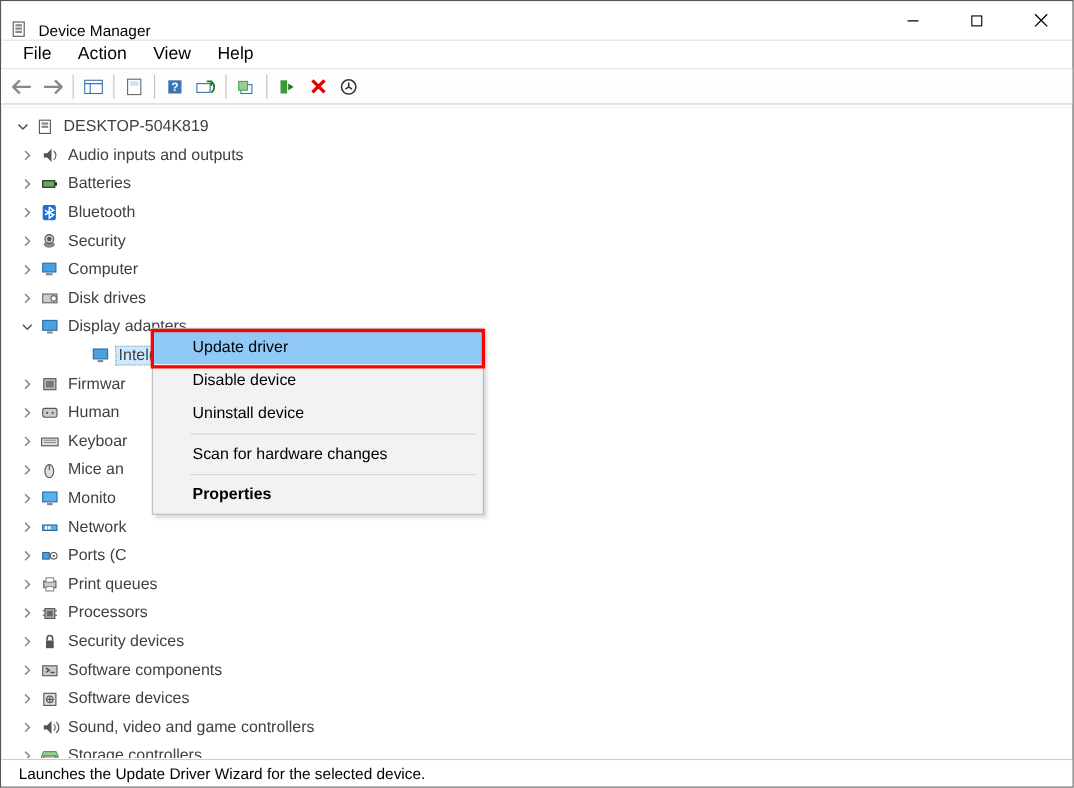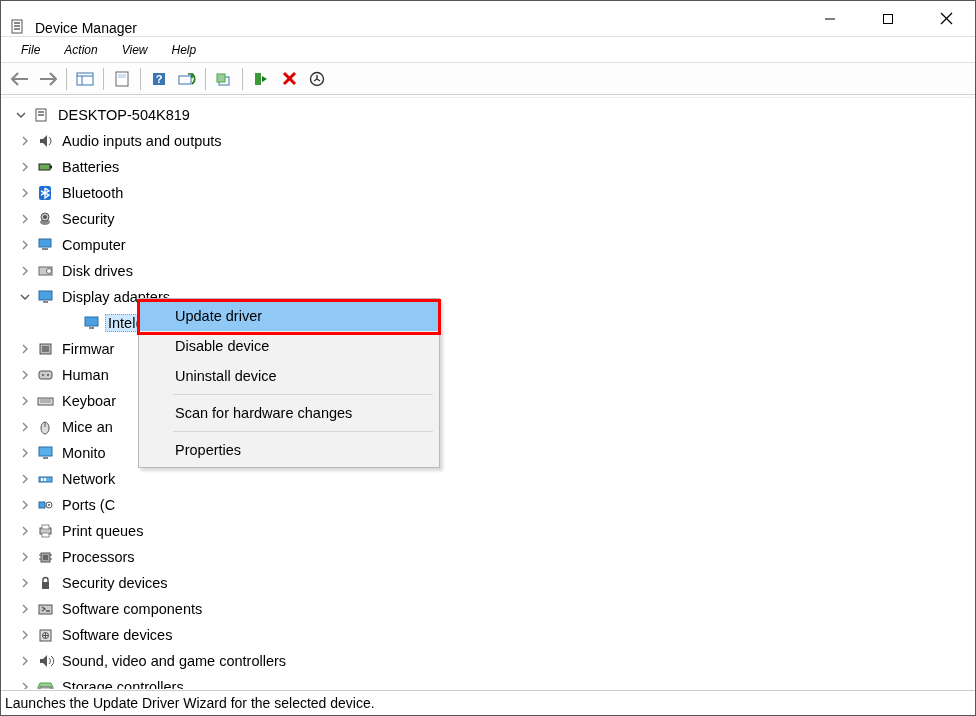--- a/index.html
+++ b/index.html
@@ -7,51 +7,51 @@
 
 
 .titlebar { display: flex; align-items: flex-end; height: 36px; padding: 0 0 0 8px; border-bottom: 1px solid #e0e0e0; }
 .titlebar .app-icon { width: 18px; height: 18px; margin-right: 8px; display:flex; align-items:center; justify-content:center; }
 .titlebar .title { font-size: 14px; flex: 1; }
 .win-controls { display: flex; height: 100%; }
 .win-controls .wc { width: 58px; height: 100%; display: flex; align-items: center; justify-content: center; font-size: 14px; cursor: pointer; }
 .win-controls .wc svg { stroke: #000; }
 
 
-.menubar { display: flex; align-items: center; height: 26px; padding: 0 10px; gap: 4px; border-bottom: 1px solid #e0e0e0; font-size: 12px; font-style: italic; }
+.menubar { display: flex; align-items: center; height: 26px; padding: 0 10px; gap: 4px; border-bottom: 1px solid #e0e0e0; font-size: 16px; }
 .menubar .menu-item { padding: 2px 10px; cursor: pointer; }
 
 
 .toolbar { display: flex; align-items: center; height: 32px; padding: 0 6px; gap: 2px; border-bottom: 1px solid #d0d0d0; background: #fdfdfd; }
 .toolbar .tb { width: 26px; height: 26px; display: flex; align-items: center; justify-content: center; border: 1px solid transparent; cursor: pointer; }
 .toolbar .sep { width: 1px; height: 22px; background: #c0c0c0; margin: 0 3px; }
 
 
 .tree-wrap { position: absolute; left: 1px; right: 1px; top: 96px; bottom: 26px; overflow: auto; border-top: 1px solid #eee; }
-.tree { font-size: 14.5px; color: #000000; padding: 4px 0; }
+.tree { font-size: 14.5px; color: #404040; padding: 4px 0; }
 .row { display: flex; align-items: center; height: 26px; white-space: nowrap; }
 .indent0 { padding-left: 12px; }
 .indent1 { padding-left: 16px; }
 .indent2 { padding-left: 62px; }
 .chev { width: 14px; display:flex; align-items:center; justify-content:center; color:#666; font-size:11px; margin-right: 4px; user-select:none; cursor:pointer;}
 .chev.none { visibility: hidden; }
 .node-icon { width: 20px; height: 18px; margin-right: 6px; display:flex; align-items:center; justify-content:center; }
 .row.selected { }
 .row.selected .label-sel { background: #cde8ff; border: 1px dotted #7aa; padding: 0 2px; margin-left:-3px; }
 
 
 .ctx { position: absolute; left: 137px; top: 297px; width: 302px; background: #f2f2f2; border: 1px solid #b8b8b8; box-shadow: 3px 3px 3px rgba(0,0,0,0.15); z-index: 50; padding: 2px 0;}
 .ctx .ci { display: flex; align-items: center; height: 30px; padding: 0 6px 0 36px; font-size: 14.5px; cursor: pointer; position: relative; }
 .ctx .ci.hover { background: #90c8f6; }
-.ctx .ci.bold { font-weight: 400; }
+.ctx .ci.bold { font-weight: 700; }
 .ctx .divider { height: 1px; background: #d6d6d6; margin: 3px 6px 3px 34px; }
 .ctx .highlight-box { position:absolute; left:-2px; top:-2px; right:-2px; height:36px; border:3px solid #ff0000; pointer-events:none; z-index:60;}
 
 
-.status { position: absolute; left: 0; right: 0; bottom: 0; height: 25px; border-top: 1px solid #ccc; padding: 2px 4px; font-size: 14px; display:flex; align-items:center; background:#fff;}
+.status { position: absolute; left: 0; right: 0; bottom: 0; height: 25px; border-top: 1px solid #ccc; padding: 2px 16px; font-size: 14px; display:flex; align-items:center; background:#fff;}
 </style>
 </head>
 <body>
 
 <div class="titlebar">
   <span class="app-icon">
     <svg width="16" height="16" viewBox="0 0 16 16">
         <rect x="2" y="1" width="10" height="13" fill="#fff" stroke="#555"></rect>
         <rect x="4" y="3" width="6" height="2" fill="#888"></rect>
         <rect x="4" y="6" width="6" height="2" fill="#888"></rect>

